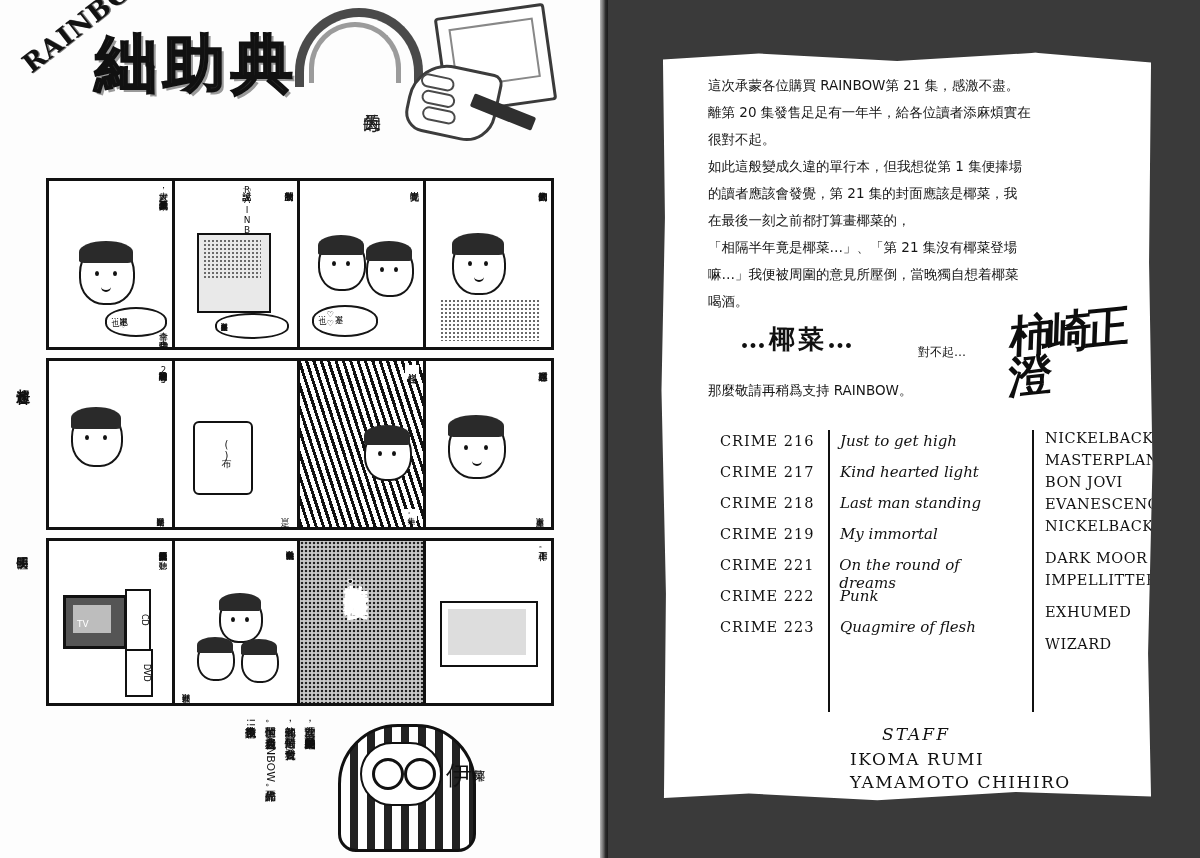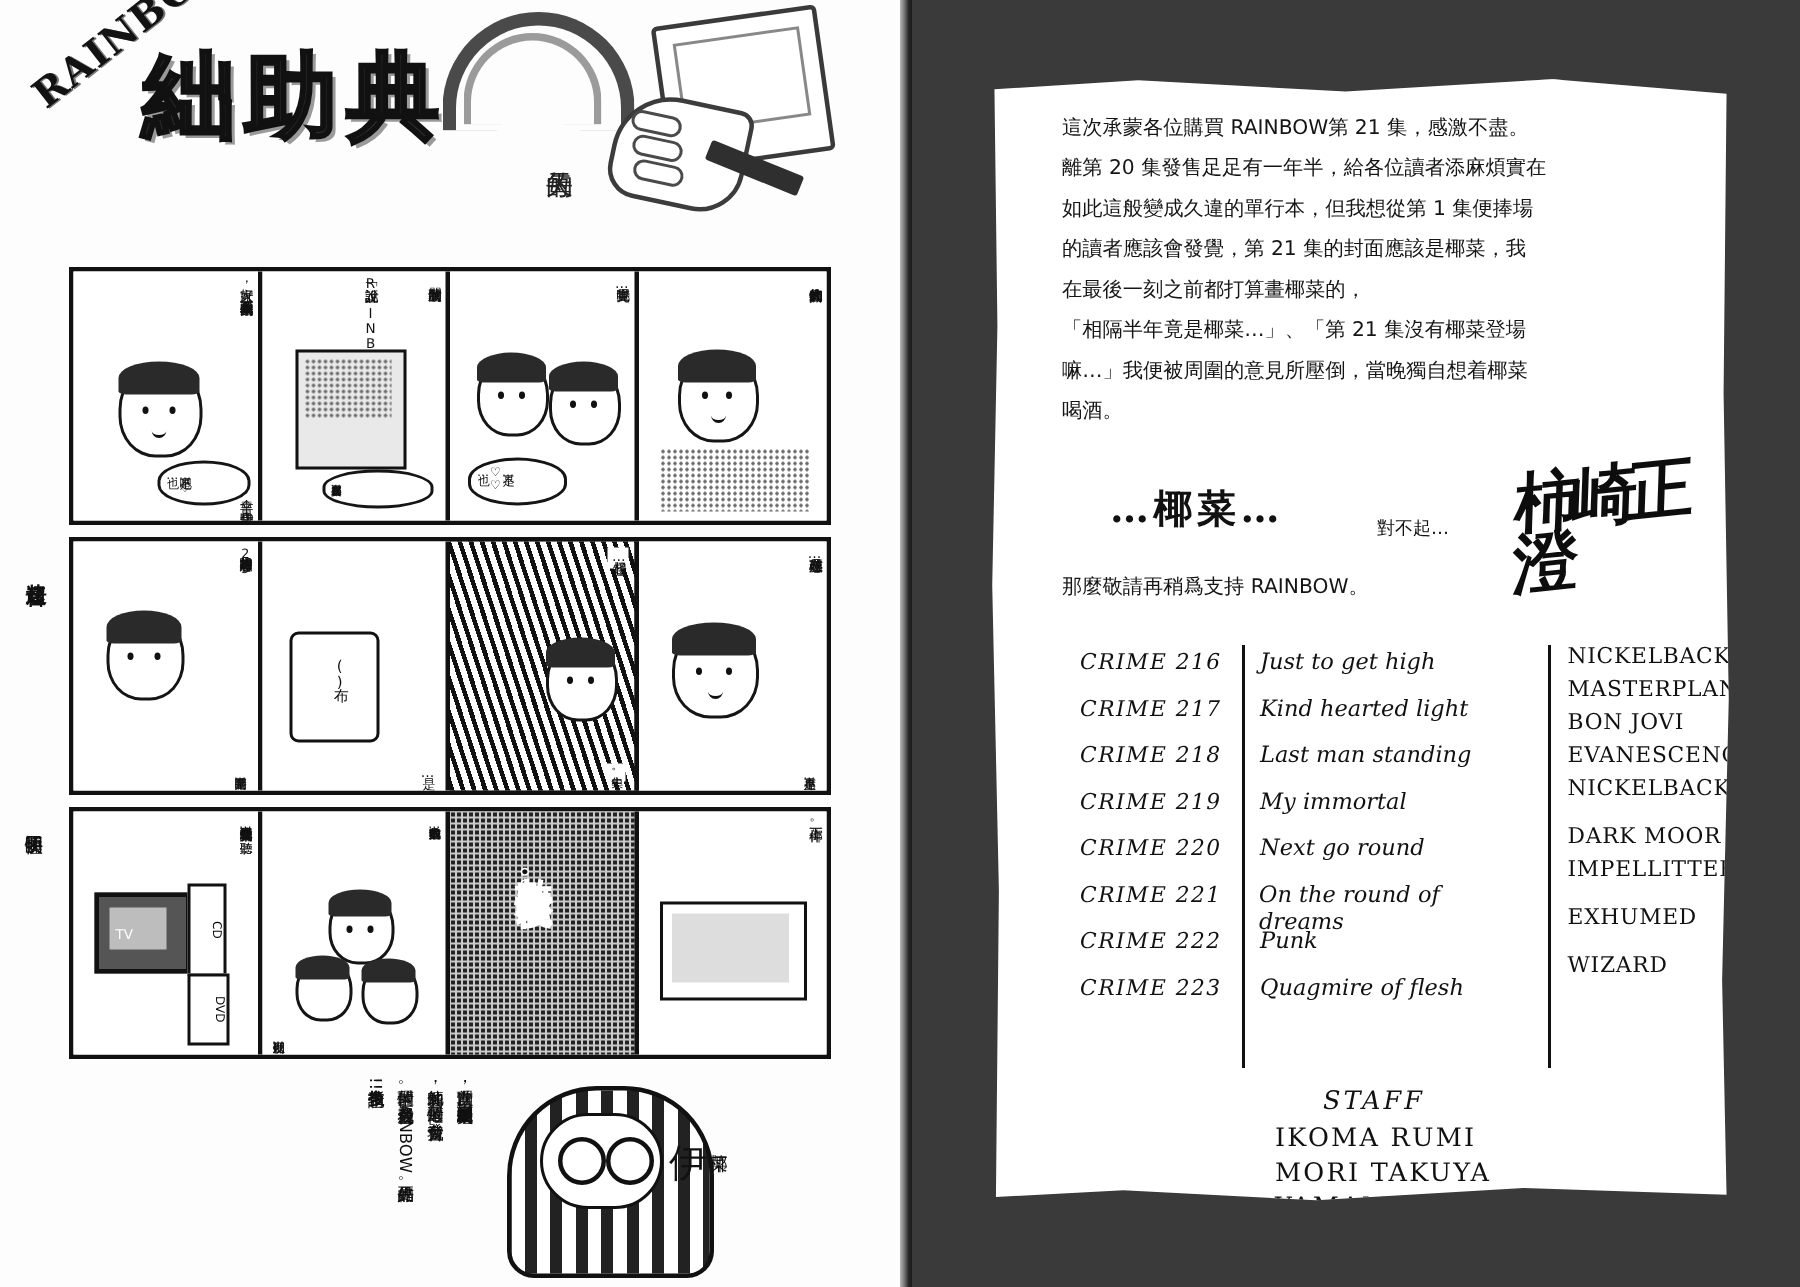--- a/index.html
+++ b/index.html
@@ -329,21 +329,20 @@
     display: flex;
     align-items: baseline;
     height: 31px;
   }
   .crime-no {
     width: 108px;
     font-family: "DejaVu Serif", serif;
     font-size: 14.5px;
     letter-spacing: 1px;
     color: #111;
-    font-style: italic;
   }
   .crime-title {
     font-family: "DejaVu Serif", serif;
     font-size: 15px;
     color: #111;
     padding-left: 12px;
     font-style: italic;
   }
   .crime-divider {
     position: absolute;
@@ -571,20 +570,21 @@
   </div>
 
   <div class="gutter"></div>
 
   <div class="right-page">
     <div class="paper">
 
       <div class="intro">
         <div>這次承蒙各位購買 RAINBOW第 21 集，感激不盡。</div>
         <div>離第 20 集發售足足有一年半，給各位讀者添麻煩實在</div>
+        <div>很對不起。</div>
         <div>如此這般變成久違的單行本，但我想從第 1 集便捧場</div>
         <div>的讀者應該會發覺，第 21 集的封面應該是椰菜，我</div>
         <div>在最後一刻之前都打算畫椰菜的，</div>
         <div>「相隔半年竟是椰菜…」、「第 21 集沒有椰菜登場</div>
         <div>嘛…」我便被周圍的意見所壓倒，當晚獨自想着椰菜</div>
         <div>喝酒。</div>
       </div>
 
       <div class="yasai">…椰菜…</div>
       <div class="sorry">對不起…</div>
@@ -603,24 +603,20 @@
           <div class="crime-no">CRIME 217</div>
           <div class="crime-title">Kind hearted light</div>
         </div>
         <div class="crime-row">
           <div class="crime-no">CRIME 218</div>
           <div class="crime-title">Last man standing</div>
         </div>
         <div class="crime-row">
           <div class="crime-no">CRIME 219</div>
           <div class="crime-title">My immortal</div>
-        </div>
-        <div class="crime-row">
-          <div class="crime-no">CRIME 220</div>
-          <div class="crime-title">Next go round</div>
         </div>
         <div class="crime-row">
           <div class="crime-no">CRIME 221</div>
           <div class="crime-title">On the round of dreams</div>
         </div>
         <div class="crime-row">
           <div class="crime-no">CRIME 222</div>
           <div class="crime-title">Punk</div>
         </div>
         <div class="crime-row">
@@ -637,19 +633,18 @@
         <div class="band">NICKELBACK</div>
         <div class="band gap">DARK MOOR</div>
         <div class="band">IMPELLITTERI</div>
         <div class="band gap">EXHUMED</div>
         <div class="band gap">WIZARD</div>
       </div>
 
       <div class="staff">
         <div class="staff-title">STAFF</div>
         <div class="staff-name">IKOMA RUMI</div>
-        <div class="staff-name">MORI TAKUYA</div>
         <div class="staff-name">YAMAMOTO CHIHIRO</div>
       </div>
 
     </div>
   </div>
 </div>
 
 </body></html>

